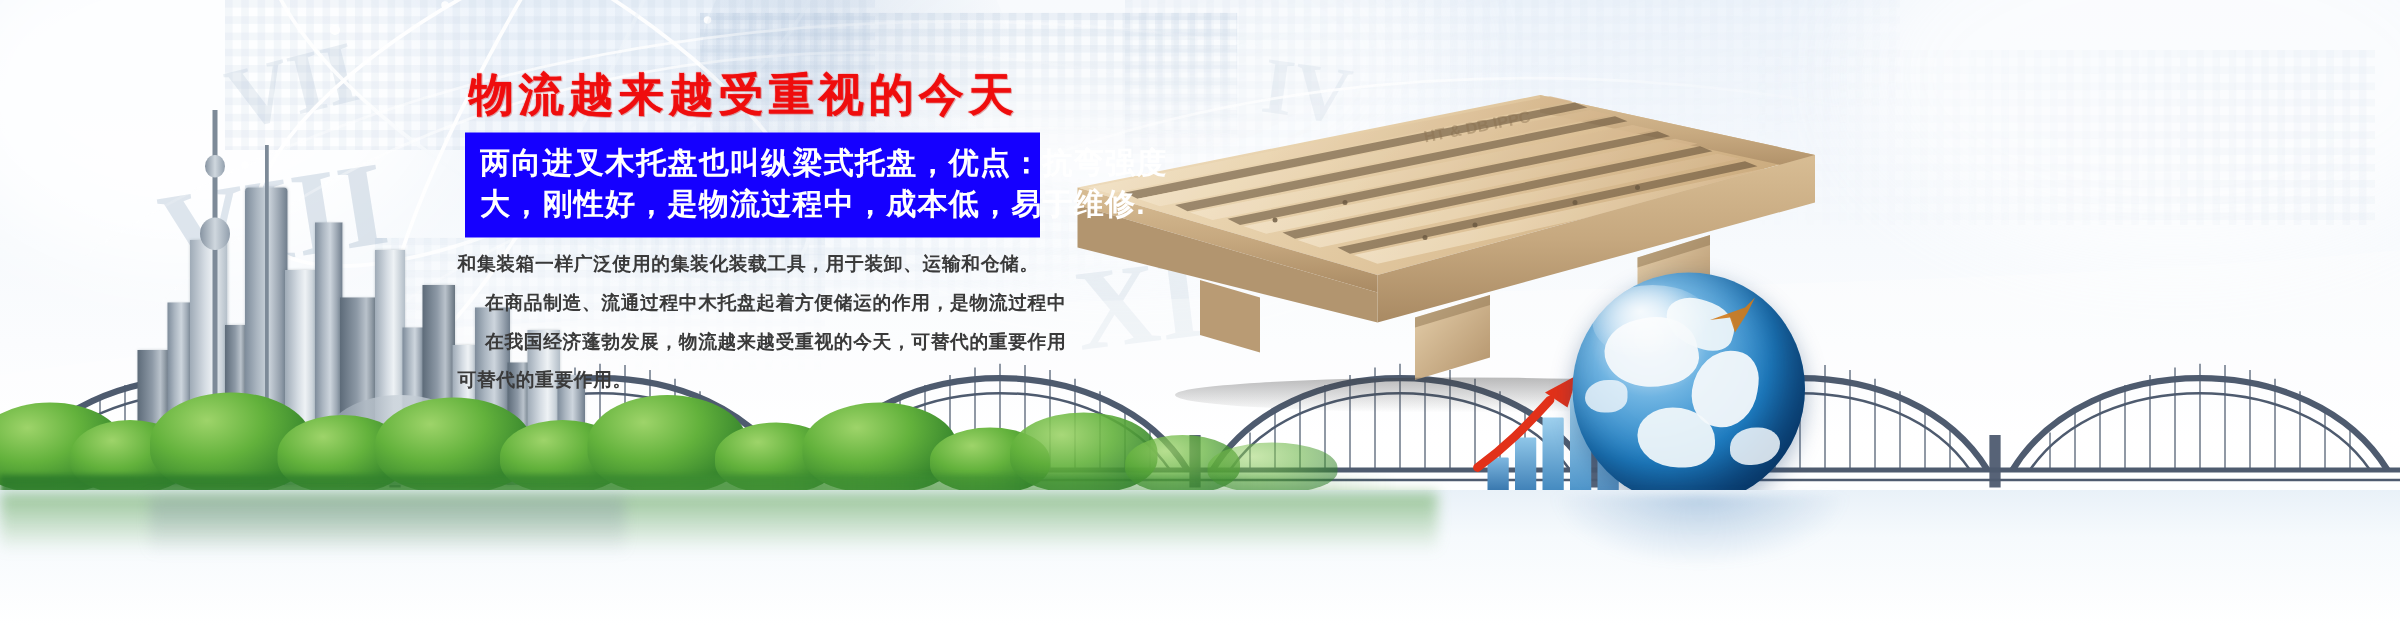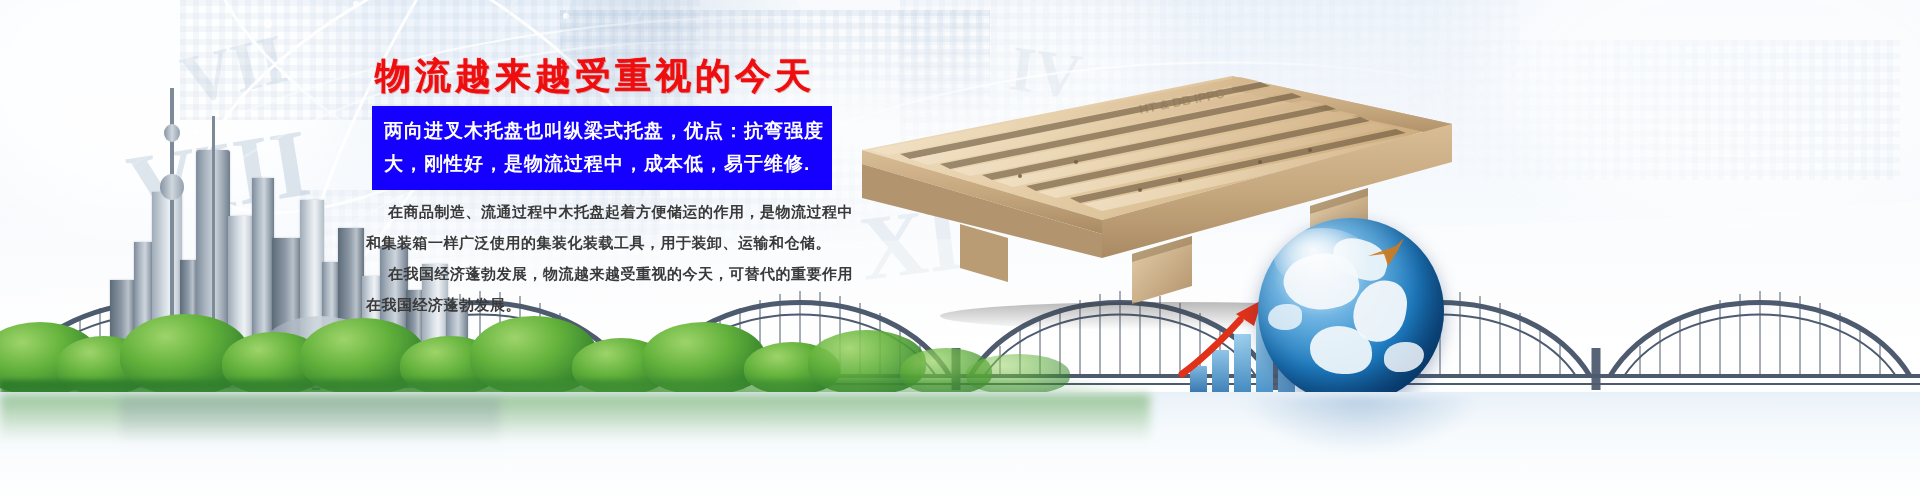--- a/index.html
+++ b/index.html
@@ -111,21 +111,21 @@
     position:absolute;left:375px;top:52px;width:470px;
     font-size:36px;font-weight:bold;letter-spacing:4px;
     color:#ef0d0d;white-space:nowrap;
     text-shadow:0 0 1px #ef0d0d, 1px 1px 0 rgba(160,0,0,.25);
   }
   .bluebox{
     position:absolute;left:372px;top:106px;width:460px;
     background:#1500ff;padding:8px 10px 10px 12px;box-sizing:border-box;
   }
   .bluebox .line{
-    color:#ffffff;font-size:19px;font-weight:bold;line-height:33px;
+    color:#ffffff;font-size:24px;font-weight:bold;line-height:33px;
     letter-spacing:1px;white-space:nowrap;
   }
   .para{
     position:absolute;left:366px;top:196px;width:500px;
     color:#3a3a3a;font-size:15px;line-height:31px;letter-spacing:.5px;
     font-weight:bold;
   }
   .para .p-line{white-space:nowrap;}
   .para .indent{padding-left:22px;}
 
@@ -484,19 +484,19 @@
               background:radial-gradient(ellipse at 50% 0%, rgba(60,120,180,.30), rgba(60,120,180,0) 70%);filter:blur(4px);"></div>
 
   <div class="title">物流越来越受重视的今天</div>
 
   <div class="bluebox">
     <div class="line">两向进叉木托盘也叫纵梁式托盘，优点：抗弯强度</div>
     <div class="line">大，刚性好，是物流过程中，成本低，易于维修.</div>
   </div>
 
   <div class="para">
+    <div class="p-line">和集装箱一样广泛使用的集装化装载工具，用于装卸、运输和仓储。</div>
     <div class="p-line indent">在商品制造、流通过程中木托盘起着方便储运的作用，是物流过程中</div>
-    <div class="p-line">和集装箱一样广泛使用的集装化装载工具，用于装卸、运输和仓储。</div>
     <div class="p-line indent">在我国经济蓬勃发展，物流越来越受重视的今天，可替代的重要作用</div>
-    <div class="p-line">在我国经济蓬勃发展。</div>
+    <div class="p-line">可替代的重要作用。</div>
   </div>
 
 </div>
 
 </body></html>

